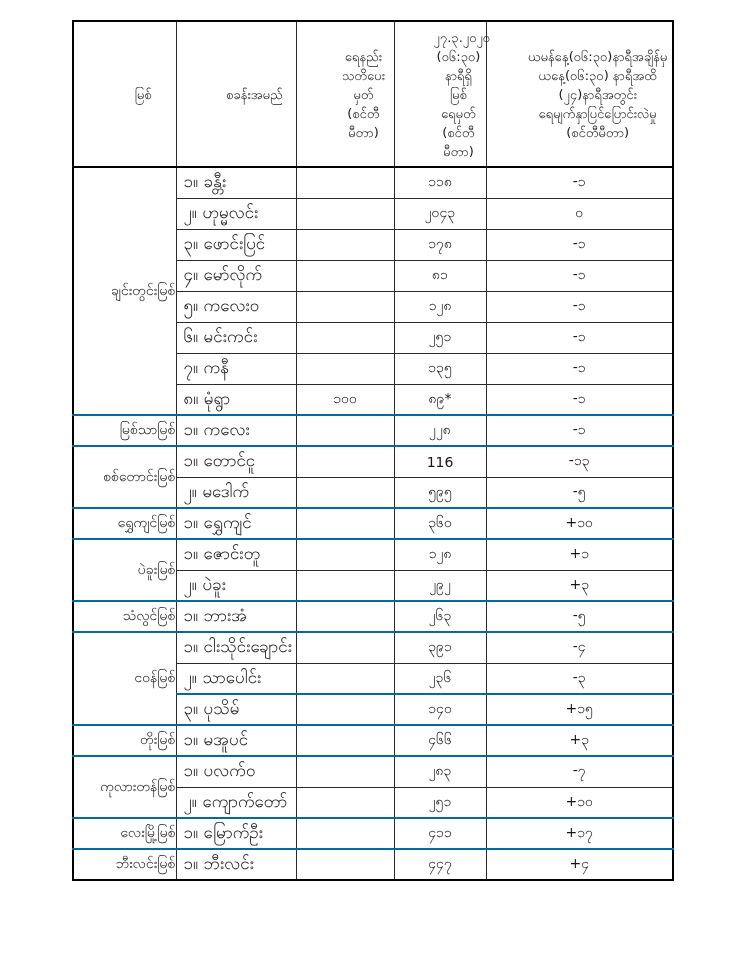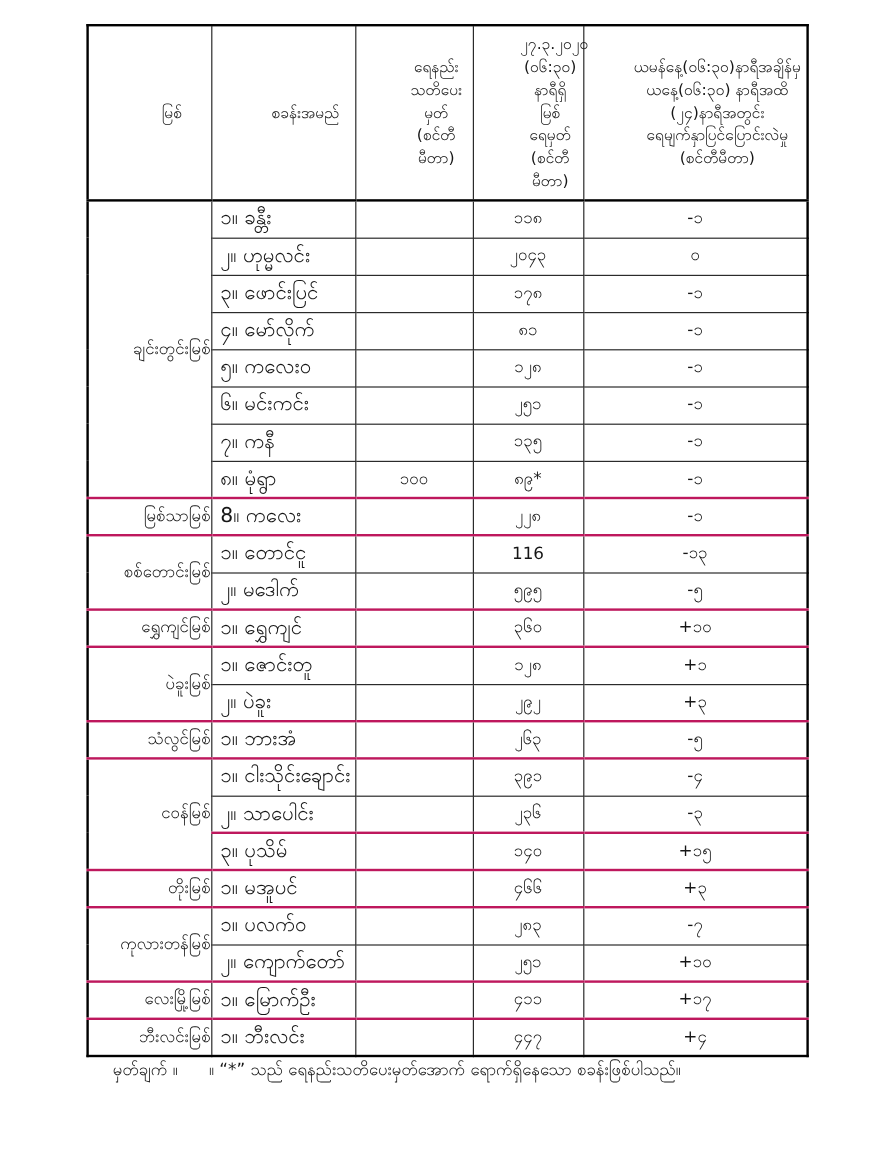--- a/index.html
+++ b/index.html
@@ -17,21 +17,21 @@
     border-collapse: collapse;
     table-layout: fixed;
   }
   table.river-table td, table.river-table th {
     border: 1px solid #2b2b2b;
     vertical-align: middle;
     font-weight: normal;
   }
   table.river-table { border: 2px solid #000; }
   tr.head-row th { border-bottom: 2px solid #000; }
-  tr.group-start td { border-top: 2px solid #be185d; }
+  tr.group-start td { border-top: 2px solid #0369a1; }
 
   col.c-river   { width: 103px; }
   col.c-station { width: 120px; }
   col.c-warning { width: 98px; }
   col.c-level   { width: 92px; }
   col.c-change  { width: 187px; }
 
   tr.head-row th {
     height: 146px;
     text-align: center;
@@ -158,21 +158,21 @@
       </tr>
       <tr>
         <td class="station-cell">၈။ မုံရွာ</td>
         <td class="num-cell">၁၀၀</td>
         <td class="num-cell">၈၉*</td>
         <td class="num-cell">-၁</td>
       </tr>
 
       <tr class="group-start">
         <td class="river-cell">မြစ်သာမြစ်</td>
-        <td class="station-cell">8။ ကလေး</td>
+        <td class="station-cell">၁။ ကလေး</td>
         <td class="num-cell"></td>
         <td class="num-cell">၂၂၈</td>
         <td class="num-cell">-၁</td>
       </tr>
 
       <tr class="group-start">
         <td class="river-cell" rowspan="2">စစ်တောင်းမြစ်</td>
         <td class="station-cell">၁။ တောင်ငူ</td>
         <td class="num-cell"></td>
         <td class="num-cell">116</td>
@@ -268,17 +268,14 @@
       <tr class="group-start">
         <td class="river-cell">ဘီးလင်းမြစ်</td>
         <td class="station-cell">၁။ ဘီးလင်း</td>
         <td class="num-cell"></td>
         <td class="num-cell">၄၄၇</td>
         <td class="num-cell">+၄</td>
       </tr>
     </tbody>
   </table>
 
-  <div class="footnote">
-    <span class="fn-label">မှတ်ချက် ။</span><span>။ “*” သည် ရေနည်းသတိပေးမှတ်အောက် ရောက်ရှိနေသော စခန်းဖြစ်ပါသည်။</span>
-  </div>
 
 </div>
 
 </body></html>

